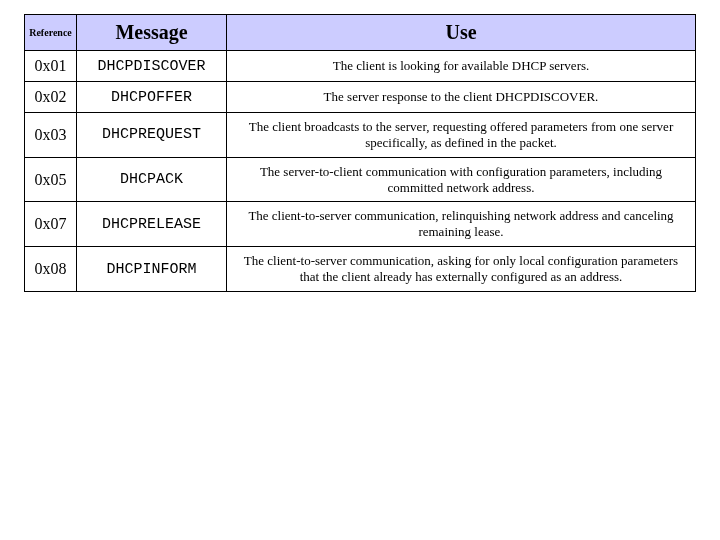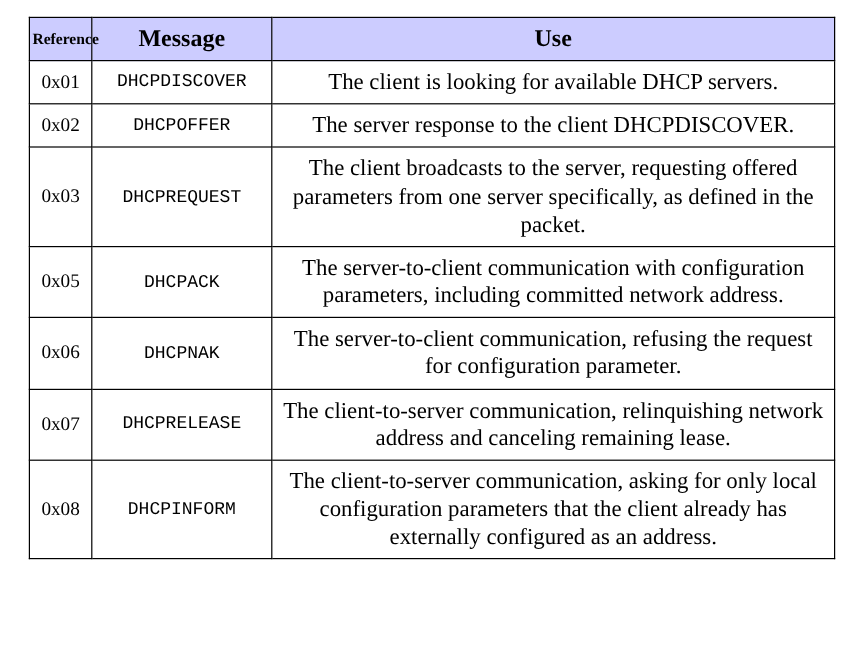--- a/index.html
+++ b/index.html
@@ -28,36 +28,36 @@
     vertical-align: middle;
     text-align: center;
   }
   th {
     background: #ccccff;
     font-weight: bold;
     text-align: center;
     font-size: 20px;
   }
   th.ref-head {
-    font-size: 13px;
+    font-size: 10px;
     font-weight: bold;
     padding: 4px 2px;
     margin-left: 24px;
   }
   td.ref {
     font-size: 16px;
     white-space: nowrap;
   }
   td.msg {
     font-size: 15px;
     white-space: nowrap;
     font-family: Liberation Mono, monospace;
   }
   td.use {
-    font-size: 19px;
+    font-size: 13px;
     line-height: 1.22;
   }
 </style>
 </head>
 <body>
 
 <div class="wrap">
   <table>
     <colgroup>
       <col class="ref">
@@ -86,25 +86,20 @@
         <td class="ref">0x03</td>
         <td class="msg">DHCPREQUEST</td>
         <td class="use">The client broadcasts to the server, requesting offered parameters from one server specifically, as defined in the packet.</td>
       </tr>
       <tr>
         <td class="ref">0x05</td>
         <td class="msg">DHCPACK</td>
         <td class="use">The server-to-client communication with configuration parameters, including committed network address.</td>
       </tr>
       <tr>
-        <td class="ref">0x06</td>
-        <td class="msg">DHCPNAK</td>
-        <td class="use">The server-to-client communication, refusing the request for configuration parameter.</td>
-      </tr>
-      <tr>
         <td class="ref">0x07</td>
         <td class="msg">DHCPRELEASE</td>
         <td class="use">The client-to-server communication, relinquishing network address and canceling remaining lease.</td>
       </tr>
       <tr>
         <td class="ref">0x08</td>
         <td class="msg">DHCPINFORM</td>
         <td class="use">The client-to-server communication, asking for only local configuration parameters that the client already has externally configured as an address.</td>
       </tr>
     </tbody>

